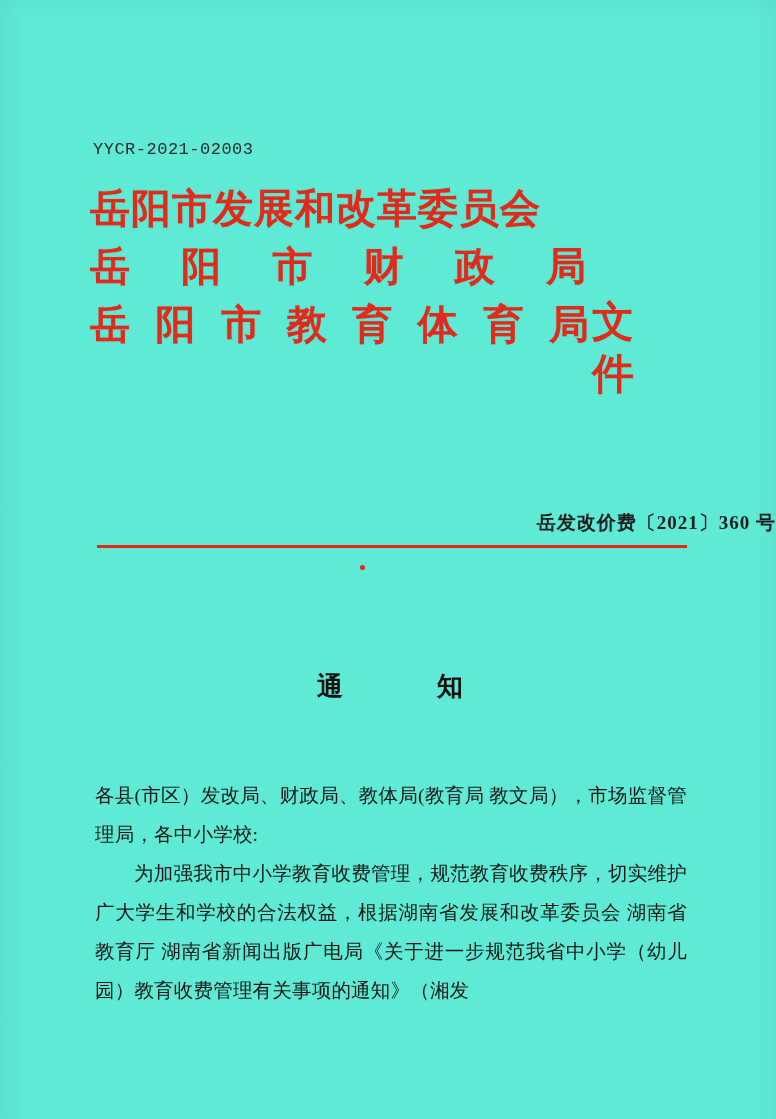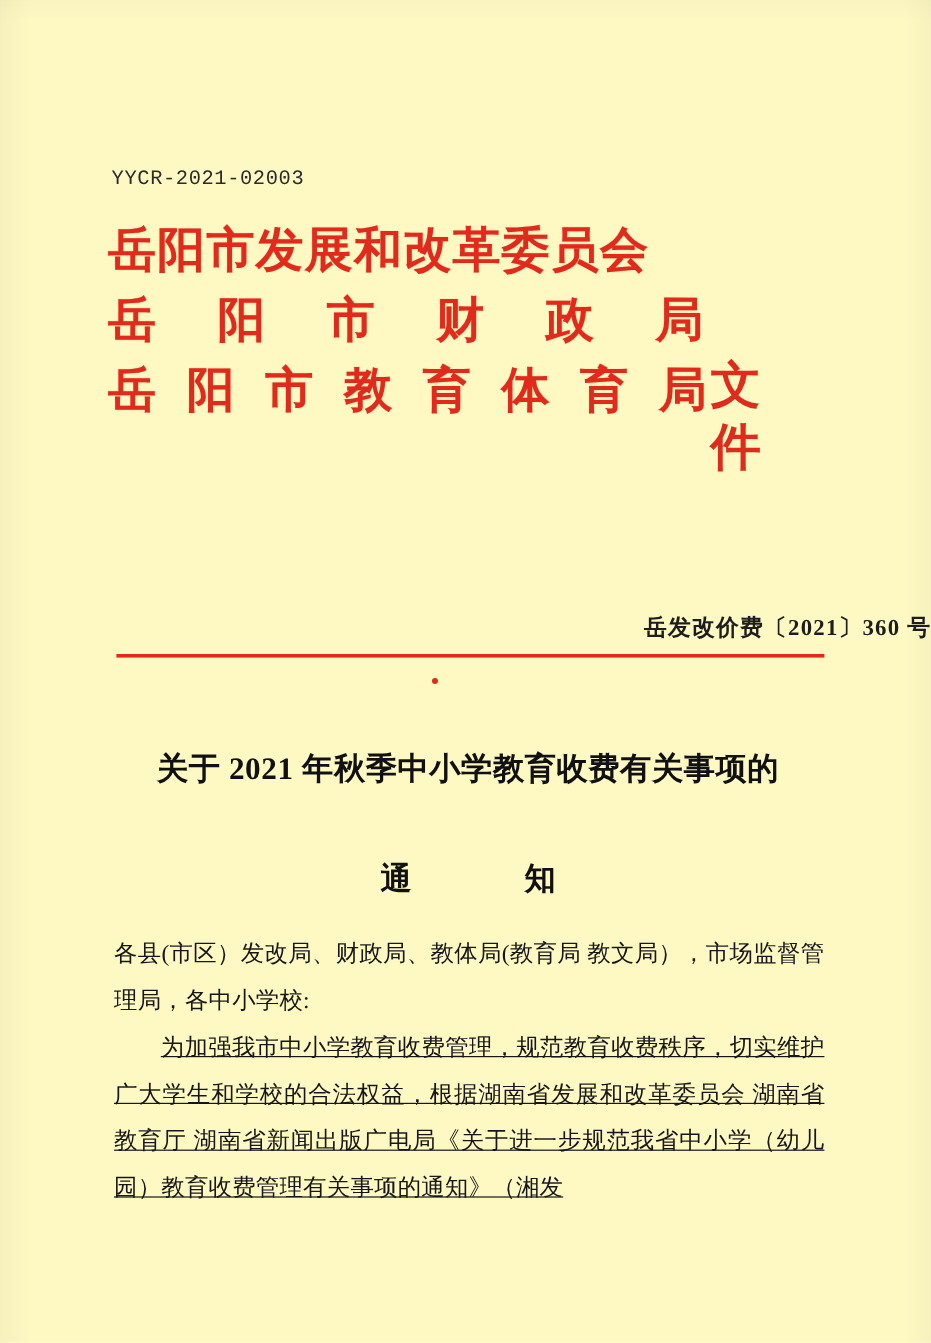--- a/index.html
+++ b/index.html
@@ -10,21 +10,21 @@
     width: 776px;
     height: 1119px;
     background: #fdfdfb;
     font-family: "Liberation Serif", serif;
     overflow: hidden;
   }
   .page {
     position: relative;
     width: 776px;
     height: 1119px;
-    background: #fef9c3;
+    background: #5eead4;
     box-sizing: border-box;
   }
   
   .page::before {
     content: "";
     position: absolute;
     inset: 0;
     background:
       linear-gradient(90deg, rgba(0,0,0,0.035) 0px, rgba(0,0,0,0) 26px),
       linear-gradient(270deg, rgba(0,0,0,0.03) 0px, rgba(0,0,0,0) 22px),
@@ -135,21 +135,20 @@
     color: #161616;
     letter-spacing: 0.2px;
   }
   .body-text p {
     margin: 0;
     text-align: justify;
     text-align-last: left;
   }
   .body-text p.indent {
     text-indent: 39px;
-    text-decoration: underline;
   }
 </style>
 </head>
 <body>
 
 <div class="page">
 
   <div class="doc-number">YYCR-2021-02003</div>
 
   <div class="masthead">
@@ -177,21 +176,20 @@
   <div class="wenjian">
     <div>文</div>
     <div>件</div>
   </div>
 
   <div class="issue-no">岳发改价费〔2021〕360 号</div>
   <div class="red-rule"></div>
   <div class="red-dot"></div>
 
   <div class="title">
-    <div>关于 2021 年秋季中小学教育收费有关事项的</div>
     <div class="line2">通　　知</div>
   </div>
 
   <div class="body-text">
     <p>各县(市区）发改局、财政局、教体局(教育局 教文局），市场监督管理局，各中小学校:</p>
     <p class="indent">为加强我市中小学教育收费管理，规范教育收费秩序，切实维护广大学生和学校的合法权益，根据湖南省发展和改革委员会 湖南省教育厅 湖南省新闻出版广电局《关于进一步规范我省中小学（幼儿园）教育收费管理有关事项的通知》（湘发</p>
   </div>
 
 </div>
 

